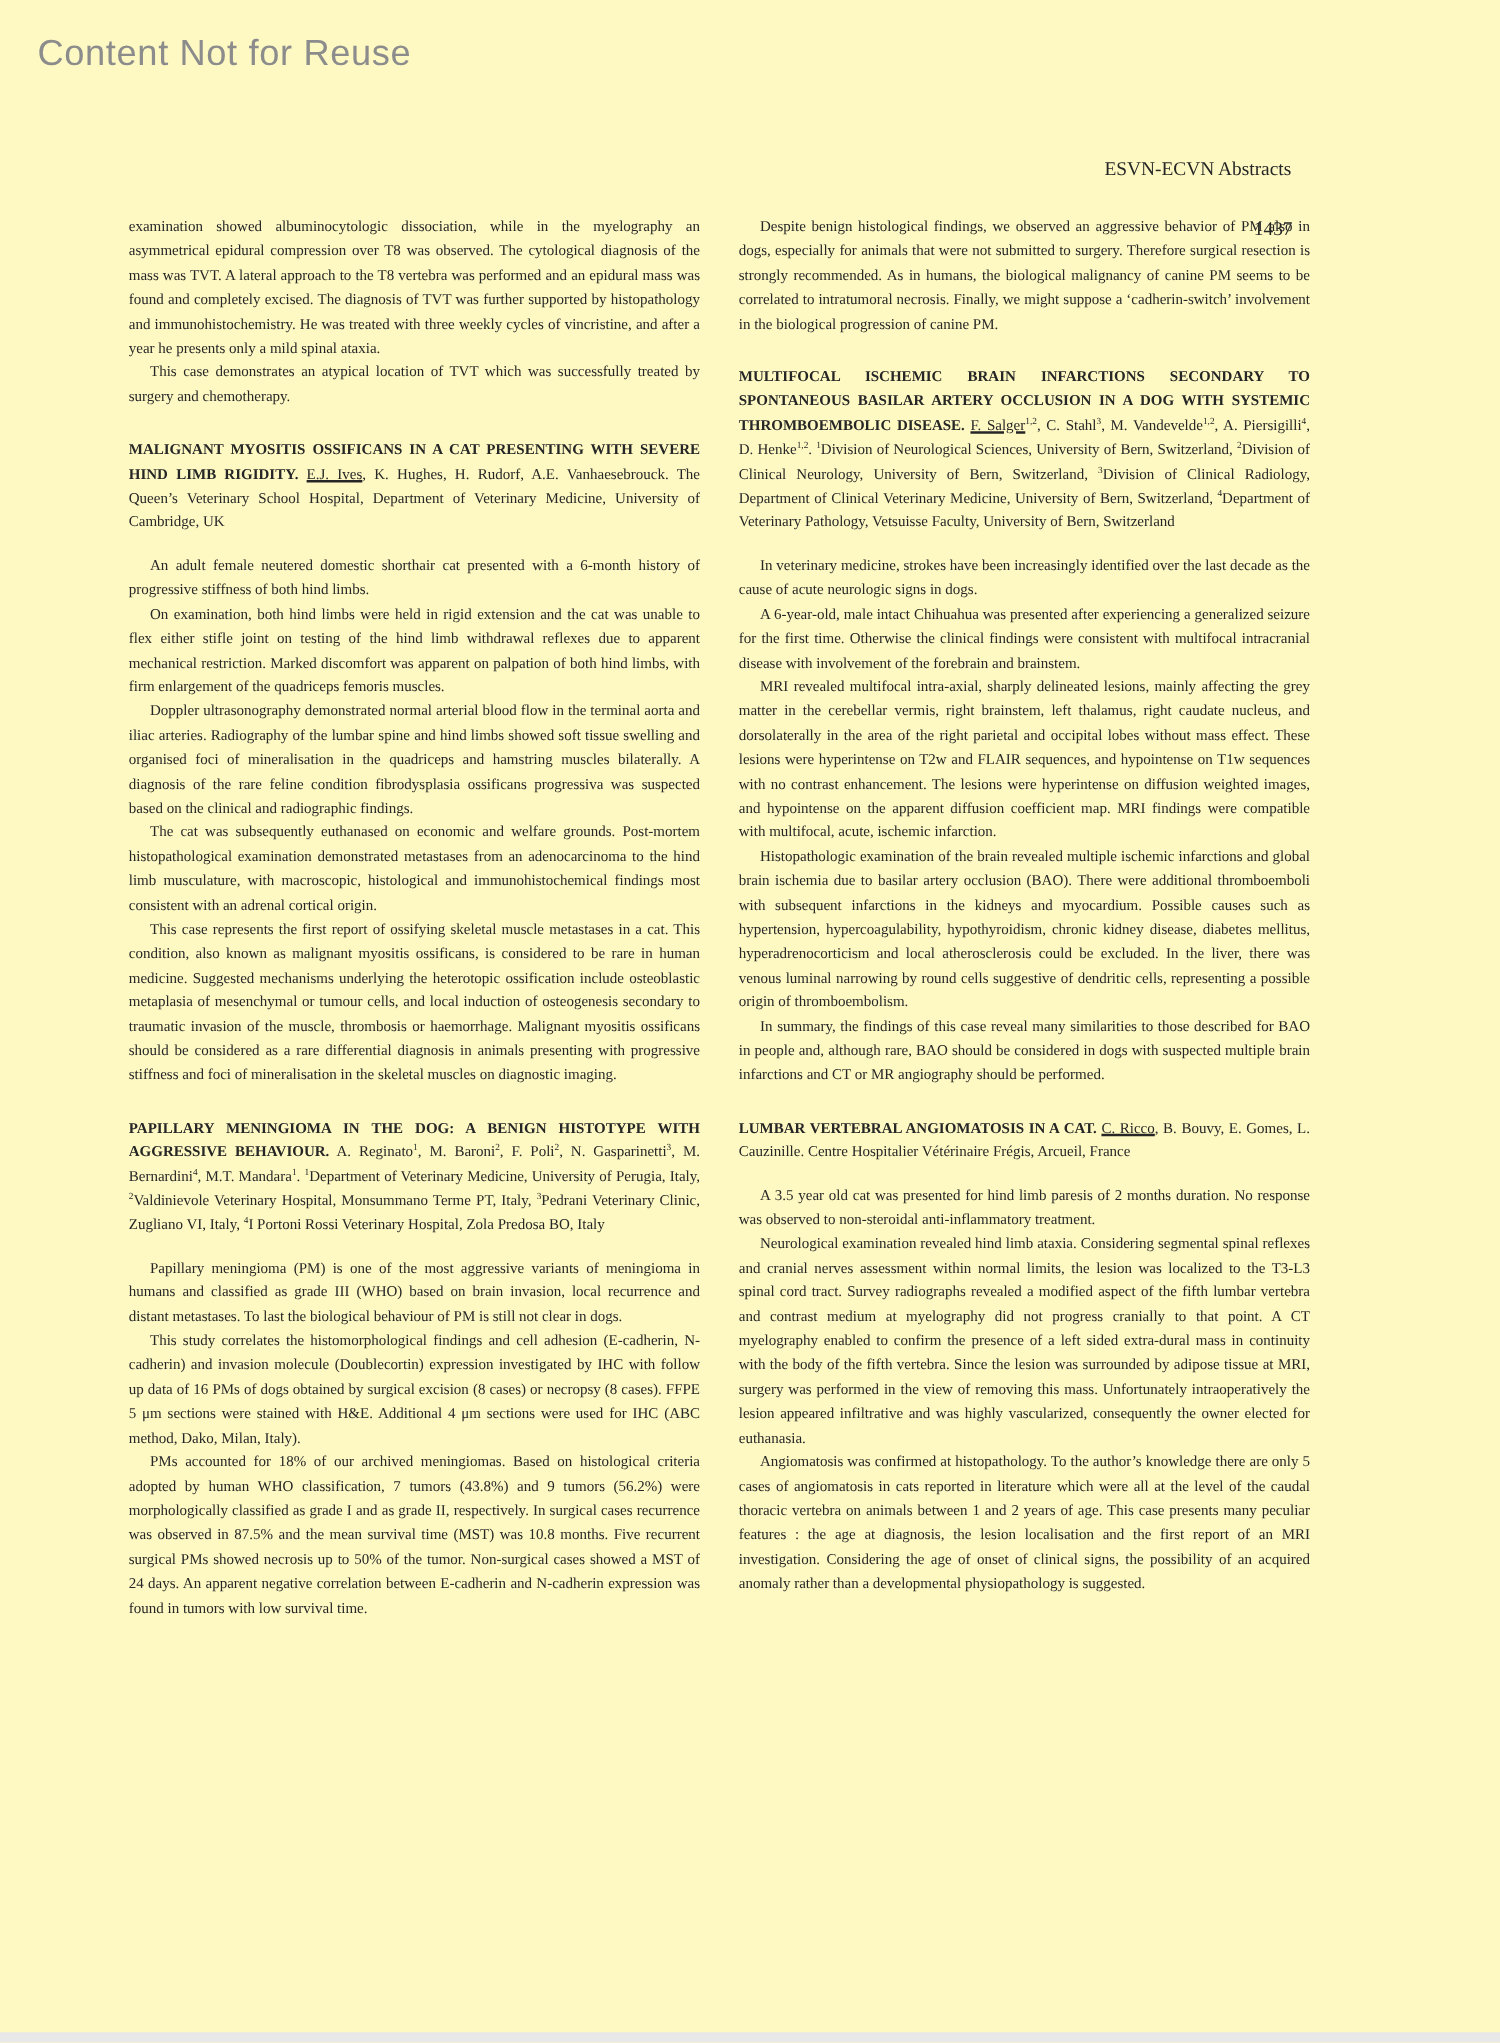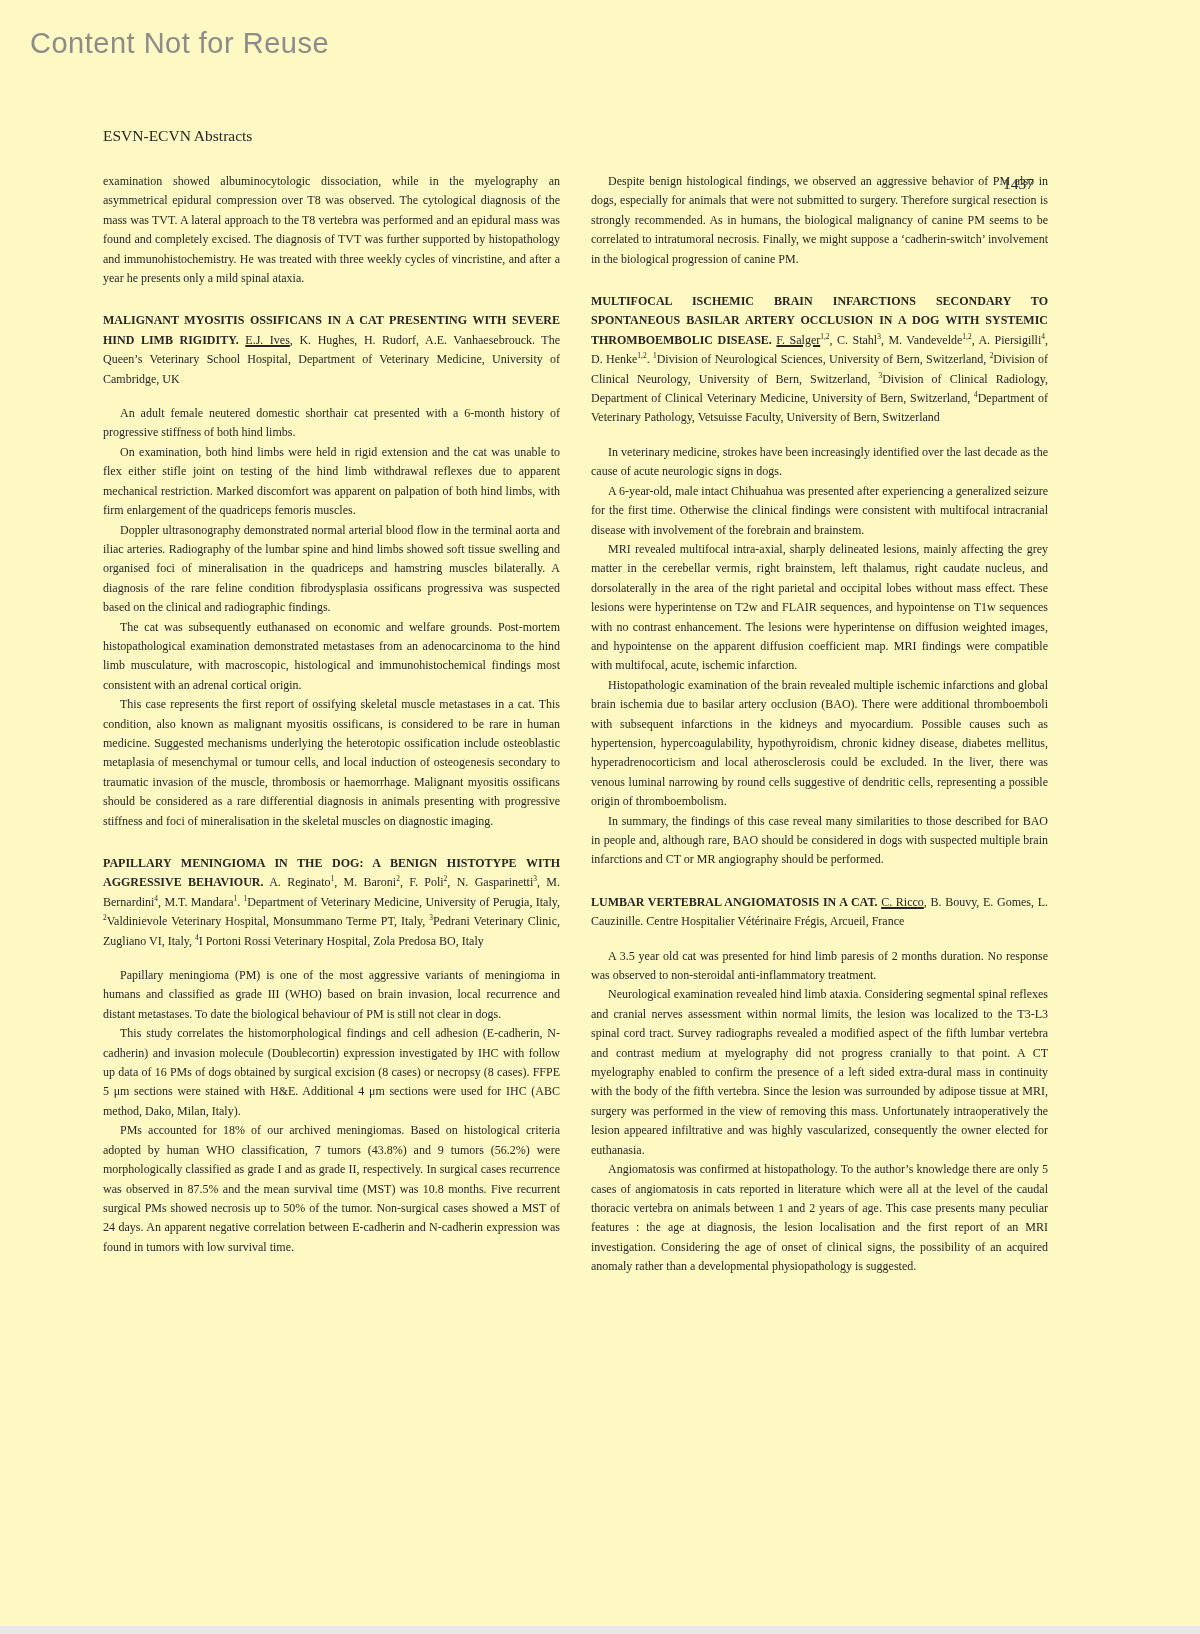--- a/index.html
+++ b/index.html
@@ -10,21 +10,21 @@
   #watermark{
     position:absolute;left:30px;top:27px;
     font-family:"Liberation Sans", sans-serif;font-size:29px;color:#8c8c8c;
     letter-spacing:0.5px;
   }
   #page-header{
     position:absolute;left:103px;top:127px;width:945px;height:20px;
     font-size:15.5px;
   }
   #journal-title{
-    position:absolute;left:0;right:15px;text-align:left;
+    position:absolute;left:0;right:15px;text-align:right;
   }
   #page-number{
     position:absolute;right:14px;top:0;margin-top:48px;
   }
   #content{
     position:absolute;left:103px;top:172px;width:945px;
     display:flex;gap:31px;
   }
   .col{width:457px;}
   p{margin:0;text-align:justify;font-size:12px;line-height:19.4px;}
@@ -40,32 +40,33 @@
 <div id="page">
   <div id="watermark">Content Not for Reuse</div>
   <div id="page-header">
     <span id="journal-title">ESVN-ECVN Abstracts</span>
     <span id="page-number">1437</span>
   </div>
   <div id="content">
     <div class="col">
         <div>
           <p class="para">examination showed albuminocytologic dissociation, while in the myelography an asymmetrical epidural compression over T8 was observed. The cytological diagnosis of the mass was TVT. A lateral approach to the T8 vertebra was performed and an epidural mass was found and completely excised. The diagnosis of TVT was further supported by histopathology and immunohistochemistry. He was treated with three weekly cycles of vincristine, and after a year he presents only a mild spinal ataxia.</p>
+          <p class="para indent">This case demonstrates an atypical location of TVT which was successfully treated by surgery and chemotherapy.</p>
         </div>
         <div>
           <p class="head"><span class="b">MALIGNANT MYOSITIS OSSIFICANS IN A CAT PRESENTING WITH SEVERE HIND LIMB RIGIDITY.</span><span> </span><span class="u">E.J. Ives</span><span>, K. Hughes, H. Rudorf, A.E. Vanhaesebrouck. The Queen’s Veterinary School Hospital, Department of Veterinary Medicine, University of Cambridge, UK</span></p>
           <p class="para indent">An adult female neutered domestic shorthair cat presented with a 6-month history of progressive stiffness of both hind limbs.</p>
           <p class="para indent">On examination, both hind limbs were held in rigid extension and the cat was unable to flex either stifle joint on testing of the hind limb withdrawal reflexes due to apparent mechanical restriction. Marked discomfort was apparent on palpation of both hind limbs, with firm enlargement of the quadriceps femoris muscles.</p>
           <p class="para indent">Doppler ultrasonography demonstrated normal arterial blood flow in the terminal aorta and iliac arteries. Radiography of the lumbar spine and hind limbs showed soft tissue swelling and organised foci of mineralisation in the quadriceps and hamstring muscles bilaterally. A diagnosis of the rare feline condition fibrodysplasia ossificans progressiva was suspected based on the clinical and radiographic findings.</p>
           <p class="para indent">The cat was subsequently euthanased on economic and welfare grounds. Post-mortem histopathological examination demonstrated metastases from an adenocarcinoma to the hind limb musculature, with macroscopic, histological and immunohistochemical findings most consistent with an adrenal cortical origin.</p>
           <p class="para indent">This case represents the first report of ossifying skeletal muscle metastases in a cat. This condition, also known as malignant myositis ossificans, is considered to be rare in human medicine. Suggested mechanisms underlying the heterotopic ossification include osteoblastic metaplasia of mesenchymal or tumour cells, and local induction of osteogenesis secondary to traumatic invasion of the muscle, thrombosis or haemorrhage. Malignant myositis ossificans should be considered as a rare differential diagnosis in animals presenting with progressive stiffness and foci of mineralisation in the skeletal muscles on diagnostic imaging.</p>
         </div>
         <div>
           <p class="head"><span class="b">PAPILLARY MENINGIOMA IN THE DOG: A BENIGN HISTOTYPE WITH AGGRESSIVE BEHAVIOUR.</span><span> A. Reginato</span><sup>1</sup><span>, M. Baroni</span><sup>2</sup><span>, F. Poli</span><sup>2</sup><span>, N. Gasparinetti</span><sup>3</sup><span>, M. Bernardini</span><sup>4</sup><span>, M.T. Mandara</span><sup>1</sup><span>. </span><sup>1</sup><span>Department of Veterinary Medicine, University of Perugia, Italy, </span><sup>2</sup><span>Valdinievole Veterinary Hospital, Monsummano Terme PT, Italy, </span><sup>3</sup><span>Pedrani Veterinary Clinic, Zugliano VI, Italy, </span><sup>4</sup><span>I Portoni Rossi Veterinary Hospital, Zola Predosa BO, Italy</span></p>
-          <p class="para indent">Papillary meningioma (PM) is one of the most aggressive variants of meningioma in humans and classified as grade III (WHO) based on brain invasion, local recurrence and distant metastases. To date the biological behaviour of PM is still not clear in dogs.</p>
+          <p class="para indent">Papillary meningioma (PM) is one of the most aggressive variants of meningioma in humans and classified as grade III (WHO) based on brain invasion, local recurrence and distant metastases. To last the biological behaviour of PM is still not clear in dogs.</p>
           <p class="para indent">This study correlates the histomorphological findings and cell adhesion (E-cadherin, N-cadherin) and invasion molecule (Doublecortin) expression investigated by IHC with follow up data of 16 PMs of dogs obtained by surgical excision (8 cases) or necropsy (8 cases). FFPE 5 μm sections were stained with H&amp;E. Additional 4 μm sections were used for IHC (ABC method, Dako, Milan, Italy).</p>
           <p class="para indent">PMs accounted for 18% of our archived meningiomas. Based on histological criteria adopted by human WHO classification, 7 tumors (43.8%) and 9 tumors (56.2%) were morphologically classified as grade I and as grade II, respectively. In surgical cases recurrence was observed in 87.5% and the mean survival time (MST) was 10.8 months. Five recurrent surgical PMs showed necrosis up to 50% of the tumor. Non-surgical cases showed a MST of 24 days. An apparent negative correlation between E-cadherin and N-cadherin expression was found in tumors with low survival time.</p>
         </div>
       </div>
     <div class="col">
         <div>
           <p class="para indent">Despite benign histological findings, we observed an aggressive behavior of PM also in dogs, especially for animals that were not submitted to surgery. Therefore surgical resection is strongly recommended. As in humans, the biological malignancy of canine PM seems to be correlated to intratumoral necrosis. Finally, we might suppose a ‘cadherin-switch’ involvement in the biological progression of canine PM.</p>
         </div>
         <div>
           <p class="head"><span class="b">MULTIFOCAL ISCHEMIC BRAIN INFARCTIONS SECONDARY TO SPONTANEOUS BASILAR ARTERY OCCLUSION IN A DOG WITH SYSTEMIC THROMBOEMBOLIC DISEASE.</span><span> </span><span class="u">F. Salger</span><sup>1,2</sup><span>, C. Stahl</span><sup>3</sup><span>, M. Vandevelde</span><sup>1,2</sup><span>, A. Piersigilli</span><sup>4</sup><span>, D. Henke</span><sup>1,2</sup><span>. </span><sup>1</sup><span>Division of Neurological Sciences, University of Bern, Switzerland, </span><sup>2</sup><span>Division of Clinical Neurology, University of Bern, Switzerland, </span><sup>3</sup><span>Division of Clinical Radiology, Department of Clinical Veterinary Medicine, University of Bern, Switzerland, </span><sup>4</sup><span>Department of Veterinary Pathology, Vetsuisse Faculty, University of Bern, Switzerland</span></p>

